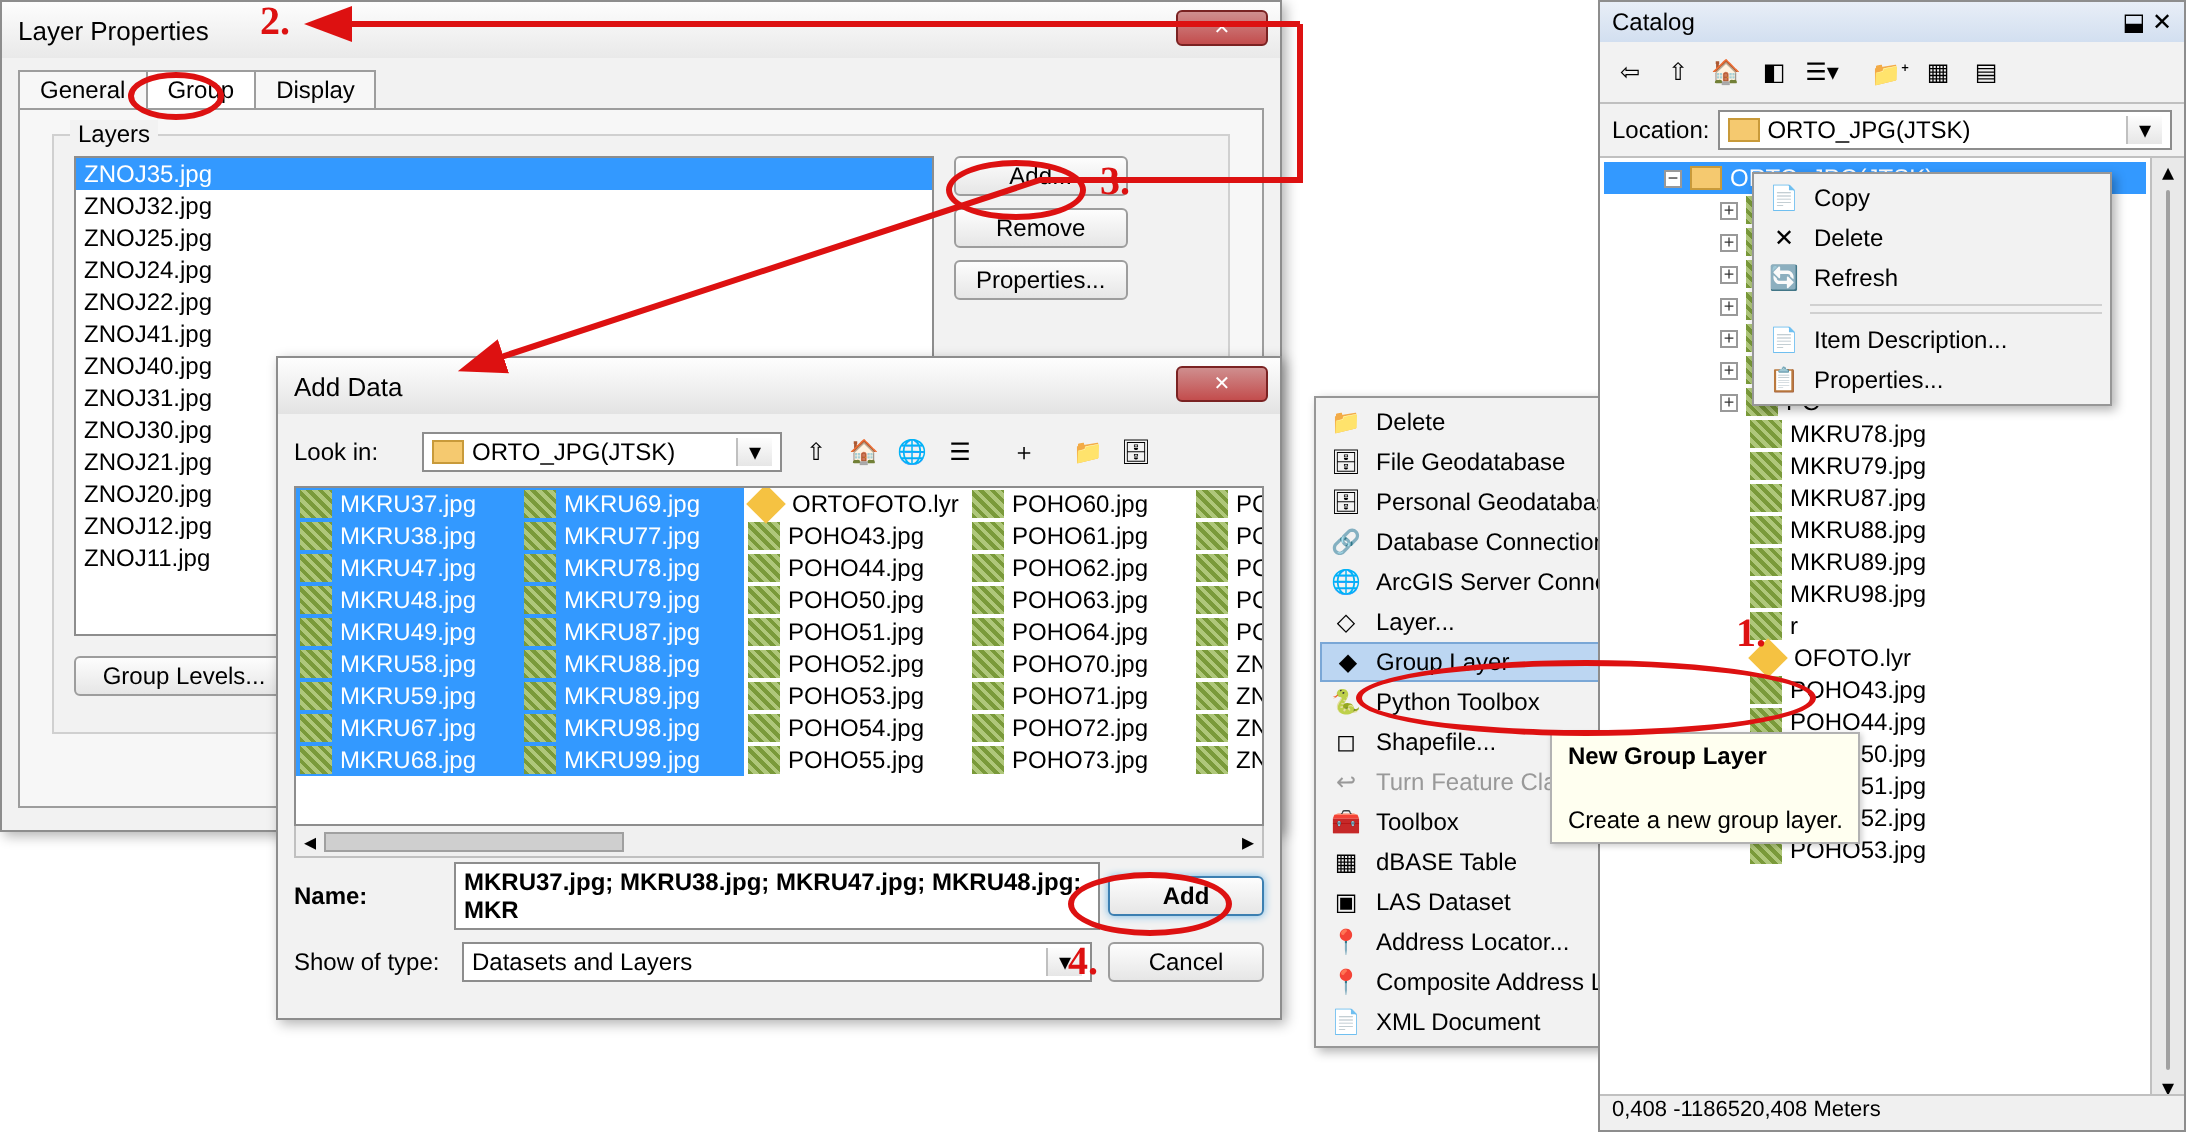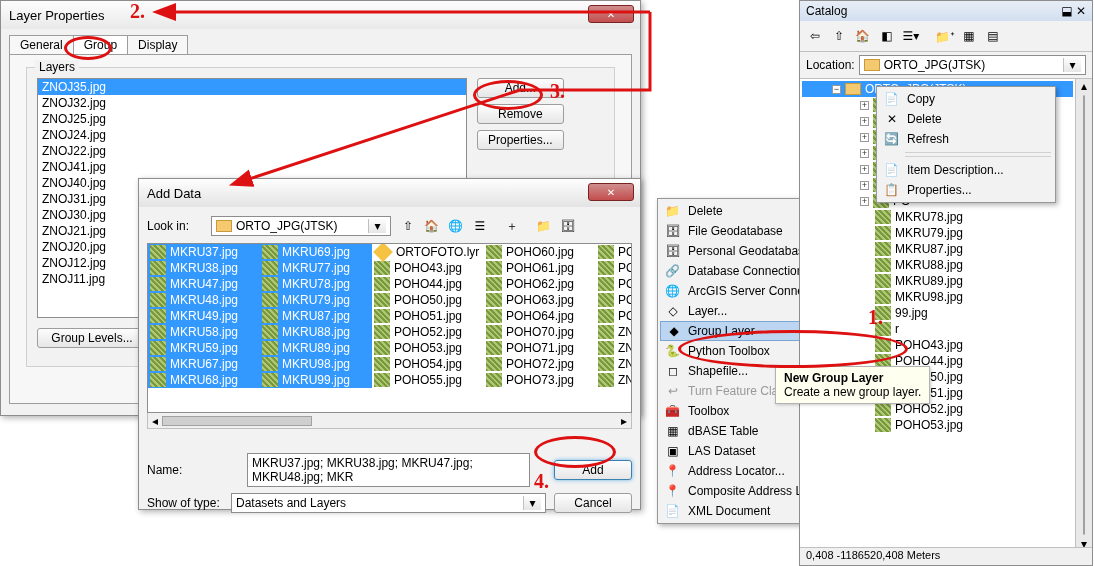--- a/index.html
+++ b/index.html
@@ -53,21 +53,21 @@
 .menu { position: absolute; background: #f2f2f2; border: 1px solid #979797; box-shadow: 2px 2px 5px rgba(0,0,0,.3); padding: 2px; }
 .menu-item { display: flex; align-items: center; gap: 8px; padding: 3px 26px 3px 28px; position: relative; white-space: nowrap; }
 .menu-item .mi-icon { position: absolute; left: 4px; width: 18px; text-align: center; }
 .menu-item.hover { background: #bcd6f2; border: 1px solid #7aa7d6; padding: 2px 25px 2px 27px; }
 .menu-item.disabled { color: #999; }
 .menu-item .arrow { position: absolute; right: 6px; font-size: 10px; }
 .menu-sep { height: 1px; background: #d0d0d0; margin: 3px 2px 3px 26px; }
 
 
 .tooltip { position: absolute; background: #fffff0; border: 1px solid #b2b2b2; padding: 4px 8px; box-shadow: 1px 1px 3px rgba(0,0,0,.2); }
-.tooltip .tt-title { font-weight: bold; margin-bottom: 0; }
+.tooltip .tt-title { font-weight: bold; margin-bottom: 18px; }
 
 
 .ann { position: absolute; color: #d11; font-family: "Comic Sans MS", cursive; font-size: 20px; font-weight: bold; pointer-events: none; }
 .ann-circ { position: absolute; border: 3px solid #d11; border-radius: 50%; pointer-events: none; }
 svg.ann-arrow { position: absolute; pointer-events: none; }
 
 .status { position: absolute; bottom: 0; left: 0; right: 0; height: 18px; border-top: 1px solid #c0c0c0; background: #f0f0f0; padding: 1px 6px; font-size: 11px; }
 
 .vscroll { width: 17px; background: #e9e9e9; border-left: 1px solid #c0c0c0; display: flex; flex-direction: column; align-items: center; }
 .vscroll .sb { flex: 1; background: #cfcfcf; margin: 2px; border: 1px solid #a0a0a0; border-radius: 2px; }
@@ -340,21 +340,21 @@
             </div>
           </div>
         </div>
     </div>
     <div style="height:16px;border:1px solid #c0c0c0;border-top:none;background:#f0f0f0;display:flex;align-items:center;">
       <span style="padding:0 4px;">◂</span>
       <div style="flex:0 0 150px;height:10px;background:#cfcfcf;border:1px solid #a0a0a0;"></div>
       <span style="margin-left:auto;padding:0 4px;">▸</span>
     </div>
 
-    <div style="display:flex;align-items:center;gap:24px;margin-top:24px;">
+    <div style="display:flex;align-items:center;gap:4px;margin-top:2px;font-weight:bold;">
       <span style="width:76px;">Name:</span>
       <div class="textbox" style="flex:1;overflow:hidden;">MKRU37.jpg; MKRU38.jpg; MKRU47.jpg; MKRU48.jpg; MKR</div>
       <div class="btn primary" style="min-width:78px;">Add</div>
     </div>
     <div style="display:flex;align-items:center;gap:8px;margin-top:6px;">
       <span style="width:76px;">Show of type:</span>
       <div class="combo" style="flex:1;">
         <span>Datasets and Layers</span>
         <span class="combo-arrow">▾</span>
       </div>
@@ -526,26 +526,26 @@
           <span>MKRU89.jpg</span>
         </div>
         <div class="tree-row" style="padding-left: 58px;">
           <span style="width:11px;display:inline-block;"></span>
           <span class="raster-icon"></span>
           <span>MKRU98.jpg</span>
         </div>
         <div class="tree-row" style="padding-left: 58px;">
           <span style="width:11px;display:inline-block;"></span>
           <span class="raster-icon"></span>
-          <span>99.jpg</span>
-        </div>
-        <div class="tree-row" style="padding-left: 58px;">
-          <span style="width:11px;display:inline-block;"></span>
-          <span class="raster-icon"></span>
           <span>r</span>
+        </div>
+        <div class="tree-row" style="padding-left: 58px;">
+          <span style="width:11px;display:inline-block;"></span>
+          <span class="lyr-icon"></span>
+          <span>OFOTO.lyr</span>
         </div>
         <div class="tree-row" style="padding-left: 58px;">
           <span style="width:11px;display:inline-block;"></span>
           <span class="raster-icon"></span>
           <span>POHO43.jpg</span>
         </div>
         <div class="tree-row" style="padding-left: 58px;">
           <span style="width:11px;display:inline-block;"></span>
           <span class="raster-icon"></span>
           <span>POHO44.jpg</span>

